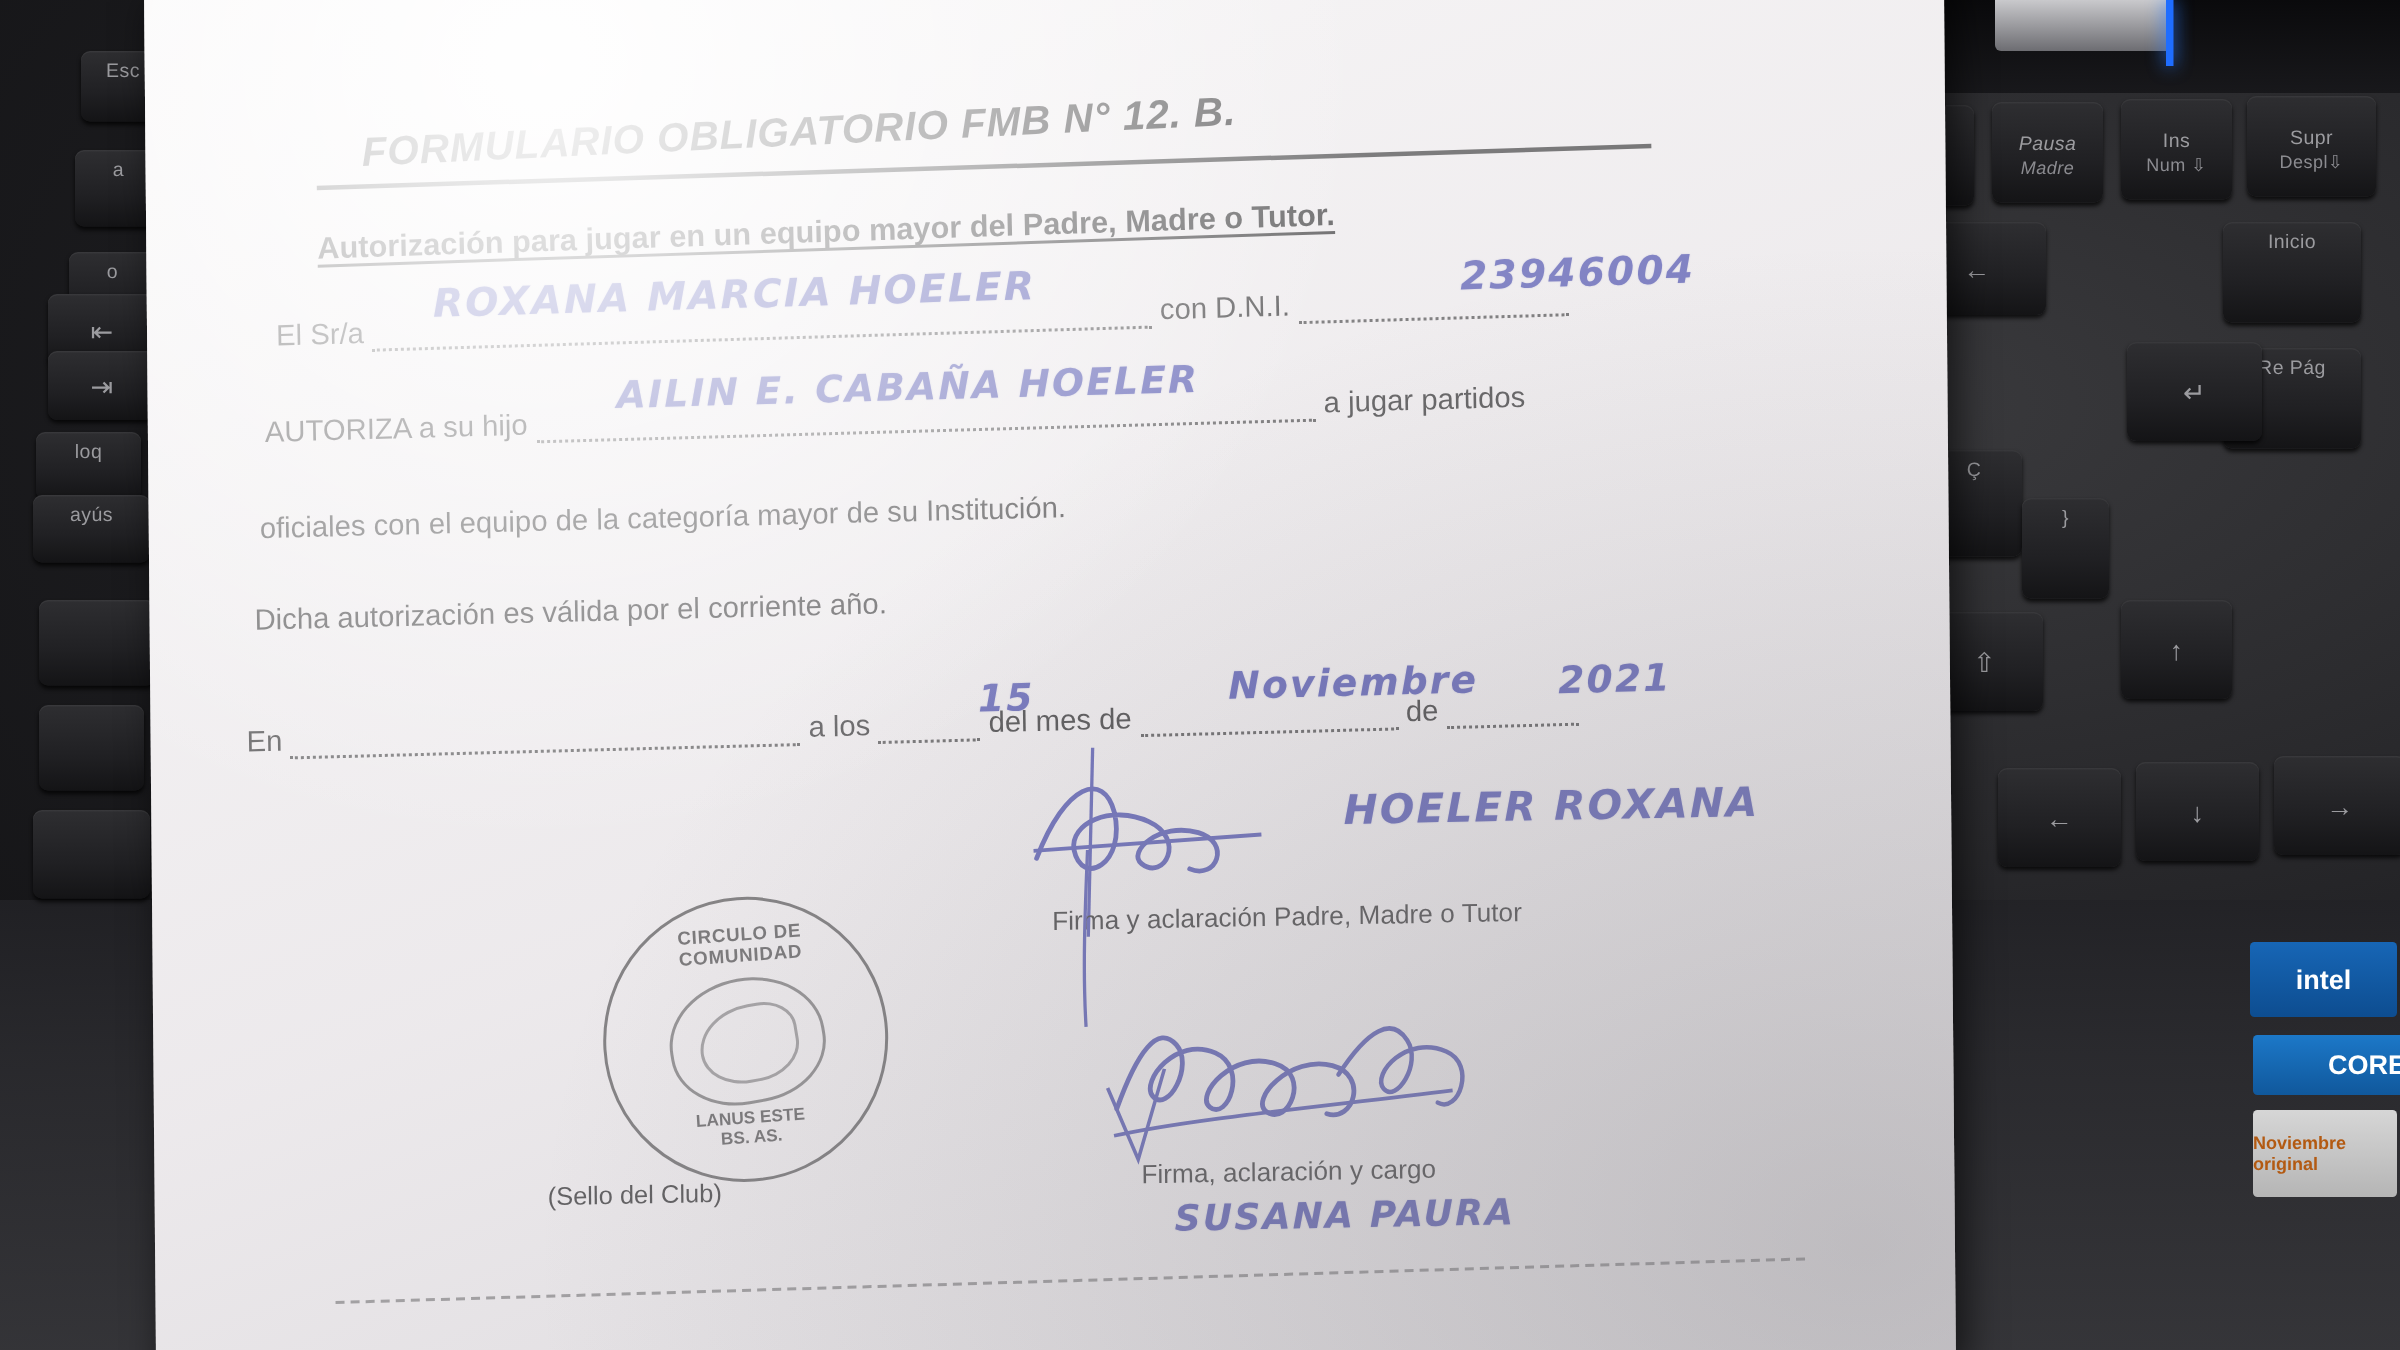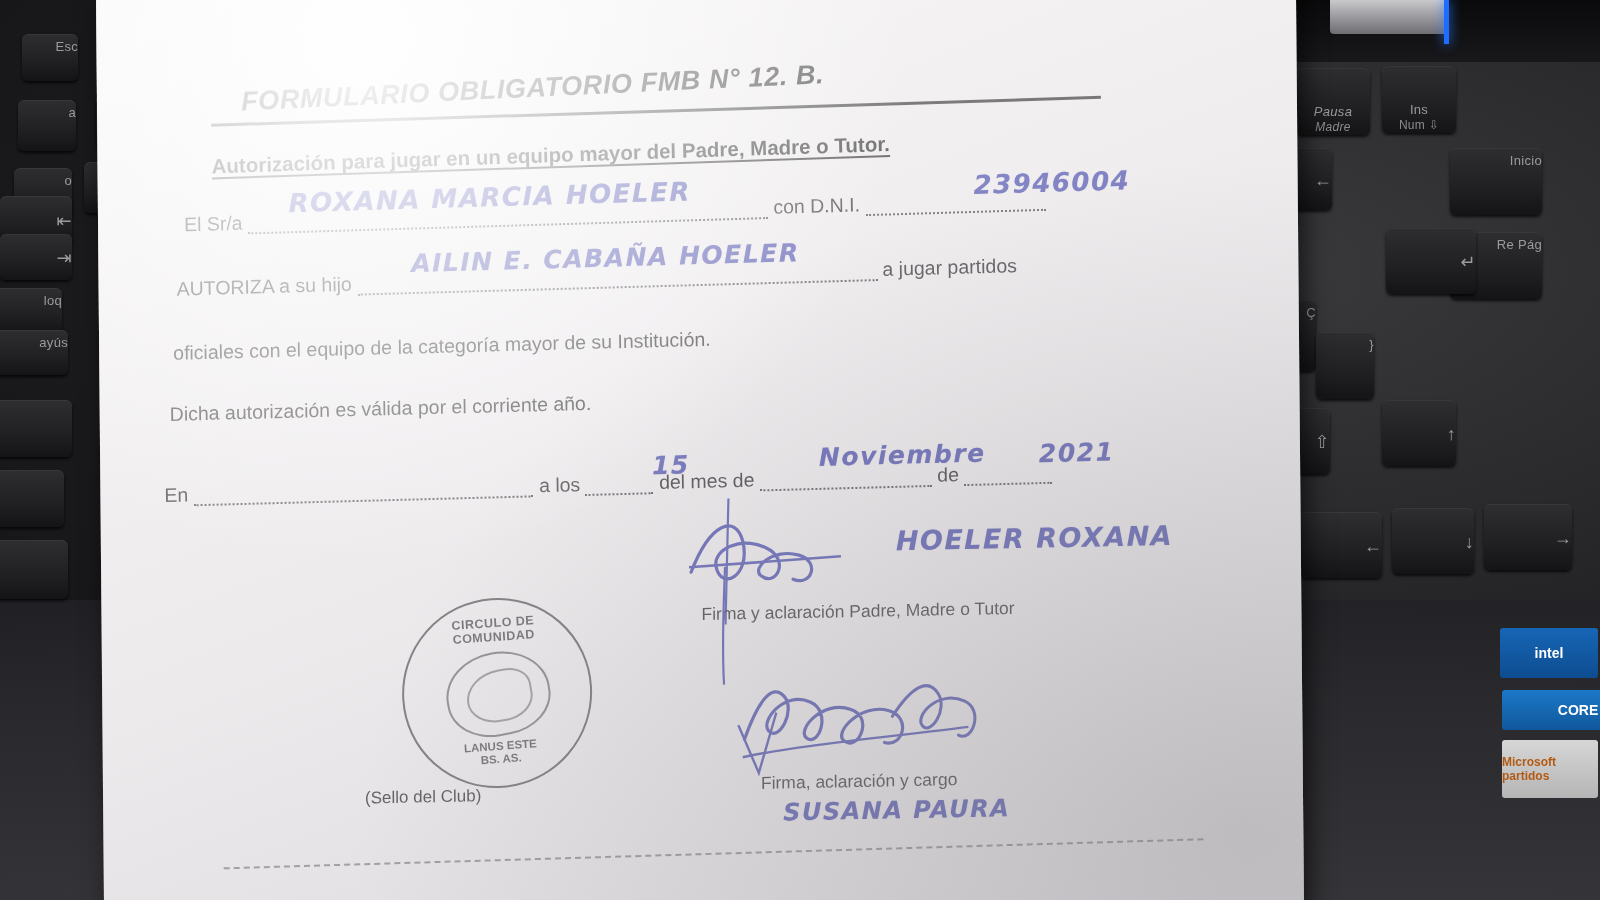--- a/index.html
+++ b/index.html
@@ -38,24 +38,25 @@
   }
   .key {
     position: absolute;
     background: linear-gradient(180deg, #2e2e31 0%, #202023 60%, #141416 100%);
     border-radius: 6px;
     box-shadow: 0 2px 3px rgba(0,0,0,.75), inset 0 1px 0 rgba(255,255,255,.05);
     color: #9b9b9f;
     font-size: 13px;
     display: flex;
     align-items: flex-start;
-    justify-content: flex-end;
+    justify-content: center;
     padding-top: 5px;
     letter-spacing: .3px;
     font-family: "Liberation Sans", sans-serif;
+    margin-left: 32px;
   }
   .key.sub {
     flex-direction: column;
     align-items: center;
     line-height: 1.25;
   }
   .key .k2 { font-size: 12px; color: #8b8b90; }
   .key.glyph { font-size: 18px; padding-top: 2px; align-items: center; }
 
   .screen-edge {
@@ -74,21 +75,21 @@
     width: 5px; height: 30px;
     background: #1f6dff;
     box-shadow: 0 0 12px #2f7dff;
   }
   .sticker {
     position: absolute;
     border-radius: 3px;
     display: flex;
     align-items: center;
     justify-content: center;
-    font-size: 14px;
+    font-size: 18px;
     font-weight: bold;
     color: #fff;
     font-family: "Liberation Sans", sans-serif;
     overflow: hidden;
   }
   .sticker.intel { background: linear-gradient(180deg,#1766b6,#0d4d90); }
   .sticker.core  { background: linear-gradient(180deg,#1c78c8,#10589c); padding-left: 28px; }
   .sticker.ms    { background: linear-gradient(180deg,#d6d6d6,#b5b5b5); color:#b35a12; font-size:12px;}
 
   
@@ -293,20 +294,24 @@
         <span class="k2">Sis</span>
       </div>
     <div class="key sub" style="left:1296px; top:68px; width:74px; height:62px;font-style:italic;">
         <span>Pausa</span>
         <span class="k2">Madre</span>
       </div>
     <div class="key sub" style="left:1382px; top:66px; width:74px; height:62px;">
         <span>Ins</span>
         <span class="k2">Num ⇩</span>
       </div>
+    <div class="key sub" style="left:1466px; top:64px; width:86px; height:62px;">
+        <span>Supr</span>
+        <span class="k2">Despl⇩</span>
+      </div>
     <div class="key" style="left:1450px; top:148px; width:92px; height:62px;">
         <span>Inicio</span>
       </div>
     <div class="key" style="left:1450px; top:232px; width:92px; height:62px;">
         <span>Re Pág</span>
       </div>
     <div class="key" style="left:1252px; top:300px; width:64px; height:66px;">
         <span>Ç</span>
       </div>
     <div class="key" style="left:1316px; top:332px; width:58px; height:62px;">
@@ -337,21 +342,21 @@
         <span>→</span>
       </div>
 
     <div class="sticker intel" style="left:1500px; top:628px; width:98px; height:50px;">
         <span>intel</span>
       </div>
     <div class="sticker core" style="left:1502px; top:690px; width:96px; height:40px;">
         <span>CORE</span>
       </div>
     <div class="sticker ms" style="left:1502px; top:740px; width:96px; height:58px;">
-        <span>Microsoft partidos</span>
+        <span>Noviembre original</span>
       </div>
   </div>
 
   <div id="paper">
     <div class="paper-inner">
 
       <div class="doc-title">FORMULARIO OBLIGATORIO FMB N° 12. B.</div>
       <div class="title-rule"></div>
       <div class="subtitle">Autorización para jugar en un equipo mayor del Padre, Madre o Tutor.</div>
 

